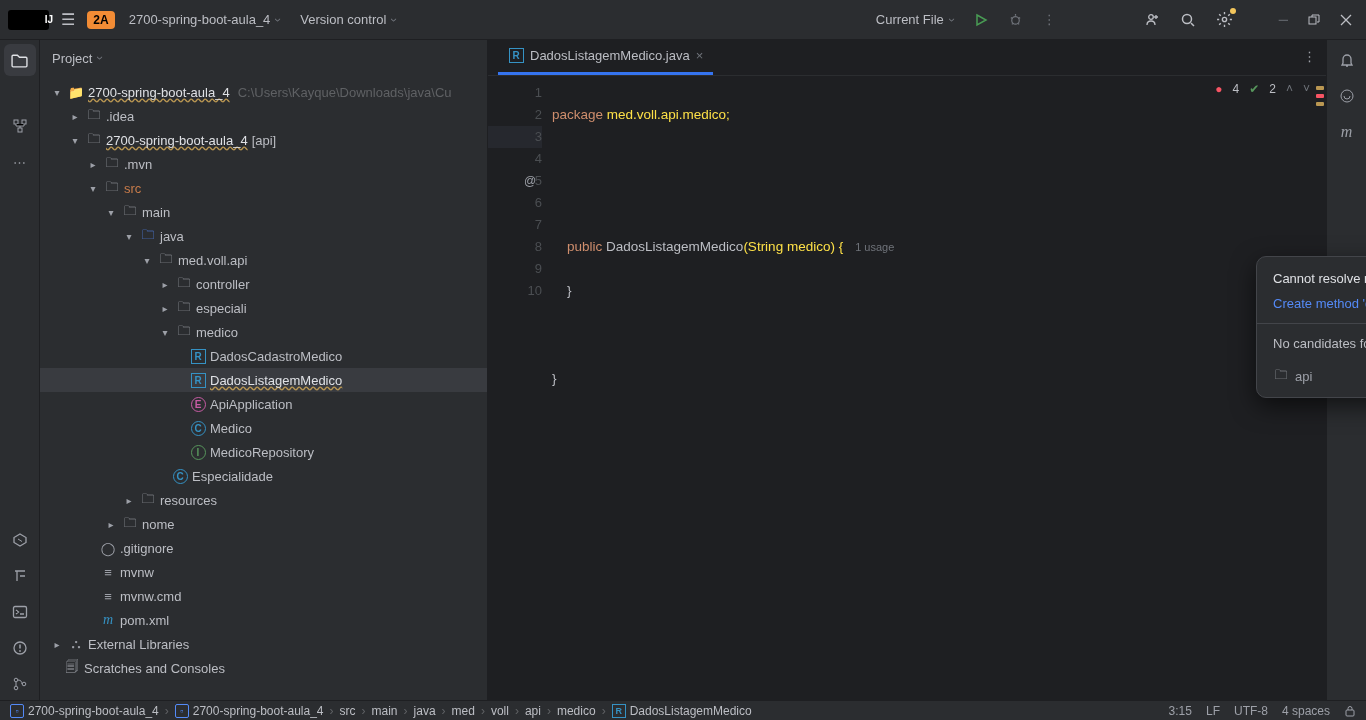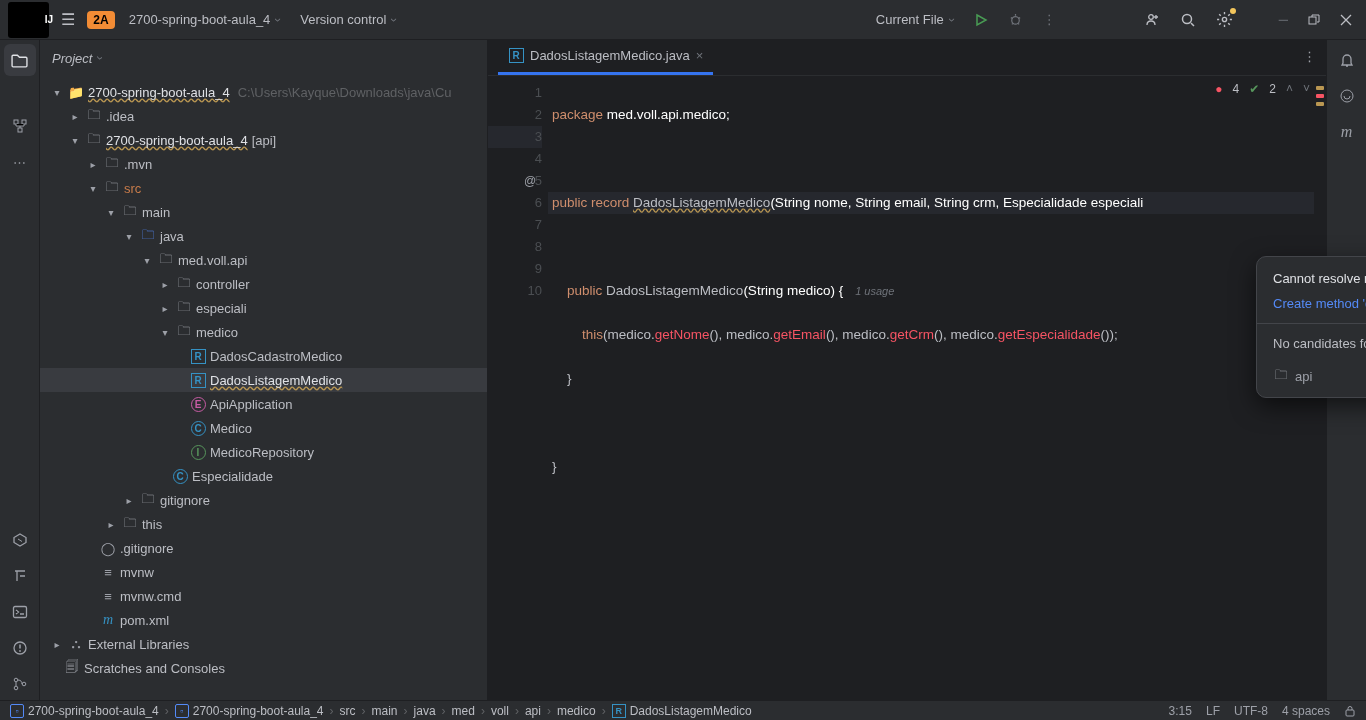--- a/index.html
+++ b/index.html
@@ -1,20 +1,20 @@
 <!DOCTYPE html>
 <html><head>
 <meta charset="utf-8">
 <style>
   * { box-sizing: border-box; margin: 0; padding: 0; font-family: "Segoe UI", Arial, sans-serif; }
   body { width: 1366px; height: 720px; background: #1e1f22; color: #bcbec4; overflow: hidden; font-size: 13px; }
 
   
   .titlebar { height: 40px; background: #2b2d30; display: flex; align-items: center; padding: 0 8px; gap: 8px; border-bottom: 1px solid #1e1f22; }
-  .titlebar .ij-logo { width: 20px; height: 36px; background: #000; border-radius: 3px; display:flex;align-items:center;justify-content:center;color:#fff;font-size:10px;font-weight:bold;padding-left:41px; }
+  .titlebar .ij-logo { width: 20px; height: 20px; background: #000; border-radius: 3px; display:flex;align-items:center;justify-content:center;color:#fff;font-size:10px;font-weight:bold;padding-left:41px; }
   .titlebar .burger { color:#bcbec4; font-size:16px; cursor:pointer; padding:4px; }
   .titlebar .proj-badge { background:#f28c35; color:#000; border-radius:4px; padding:2px 6px; font-weight:700; font-size:12px; }
   .titlebar .proj-name { padding:4px 6px; cursor:pointer; display:flex; align-items:center; gap:4px; }
   .titlebar .vcs { padding:4px 6px; cursor:pointer; display:flex; align-items:center; gap:4px; }
   .titlebar .spacer { flex:1; }
   .titlebar .runconf { display:flex; align-items:center; gap:4px; cursor:pointer; padding:4px 6px; }
   .titlebar .tb-icon { color:#6f737a; padding:6px; cursor:pointer; position:relative; }
   .titlebar .tb-icon.green { color:#5fad65; }
   .chev::after { content:"›"; display:inline-block; transform:rotate(90deg); font-size:12px; color:#6f737a; margin-left:2px; }
   .dot-badge { position:absolute; top:3px; right:3px; width:6px; height:6px; background:#f2c55c; border-radius:50%; }
@@ -23,21 +23,21 @@
   .workbench { display:flex; height: 660px; }
 
   
   .left-rail { width: 40px; background:#2b2d30; display:flex; flex-direction:column; align-items:center; padding-top:4px; gap:4px; border-right:1px solid #1e1f22; }
   .rail-btn { width:32px; height:32px; display:flex; align-items:center; justify-content:center; color:#9da0a8; cursor:pointer; border-radius:6px; }
   .rail-btn.active { background:#393b40; color:#dfe1e5; }
   .rail-spacer { flex:1; }
 
   
   .project-panel { width: 448px; background:#2b2d30; border-right:1px solid #1e1f22; display:flex; flex-direction:column; overflow:hidden; }
-  .project-header { height:36px; display:flex; align-items:center; padding:0 12px; gap:6px;font-style:italic; }
+  .project-header { height:36px; display:flex; align-items:center; padding:0 12px; gap:6px; }
   .project-header .title { font-size:13px; cursor:pointer; display:flex; align-items:center; gap:4px; }
   .project-header .hdr-spacer { flex:1; }
   .tree { padding:4px 0 8px 0; overflow:auto; flex:1; }
   .tree-row { height:24px; display:flex; align-items:center; gap:4px; white-space:nowrap; cursor:pointer; padding-right:8px; }
   .tree-row.selected { background:#393b40; }
   .tw { display:inline-flex; width:14px; justify-content:center; color:#9da0a8; font-size:10px; }
   .tw.exp::before { content:"▾"; }
   .tw.col::before { content:"▸"; }
   .ficon { width:16px; display:inline-flex; justify-content:center; }
   .ficon.folder { color:#9da0a8; }
@@ -71,24 +71,24 @@
 
   .code-wrap { flex:1; display:flex; position:relative; }
   .gutter { width:60px; background:#1e1f22; text-align:right; color:#4b4e52; font-family: "JetBrains Mono", Consolas, monospace; font-size:13px; padding:6px 6px 0 0; line-height:22px; }
   .gutter .gm { position:absolute; left:36px; color:#9da0a8; font-size:12px; }
   .gutter-line { position:relative; height:22px; }
   .gutter-line.hl { background:#26282e; }
   .code { flex:1; font-family:"JetBrains Mono", Consolas, monospace; font-size:13.5px; padding:6px 0 0 0; line-height:22px; white-space:pre; overflow:hidden; position:relative; }
   .code-line { height:22px; padding-left:4px; }
   .code-line.hl { background:#26282e; }
   .kw { color:#cf8e6d; }
-  .pkgtxt { color:#ffffff; }
+  .pkgtxt { color:#fde047; }
   .cls { color:#bcbec4; }
   .method-err { color:#f75464; }
-  .usage { color:#6f737a; font-size:11px; margin-left:12px;font-style:italic; }
+  .usage { color:#6f737a; font-size:11px; margin-left:12px; }
   .warn-uline { text-decoration: underline wavy #ba9752; text-decoration-skip-ink:none; }
 
   
   .inspections { position:absolute; top:6px; right:16px; display:flex; gap:10px; align-items:center; font-size:12px; color:#bcbec4; }
   .insp-err { color:#f75464; }
   .insp-warn { color:#57965c; }
   .insp-nav { color:#6f737a; cursor:pointer; }
 
   
   .err-margin { width:12px; background:#1e1f22; position:relative; }
@@ -335,26 +335,26 @@
       </div>
       <div class="tree-row" style="padding-left:132px">
         <span class="ficon class-c shape">
             <span class="clsbadge" style="border-color:#3592c4;color:#3592c4">C</span>
           </span>
           <span class="lbl dim">Especialidade</span>
       </div>
       <div class="tree-row" style="padding-left:82px">
         <span class="tw col"></span>
           <span class="ficon folder">🗀</span>
-          <span class="lbl dim">gitignore</span>
+          <span class="lbl dim">resources</span>
       </div>
       <div class="tree-row" style="padding-left:64px">
         <span class="tw col"></span>
           <span class="ficon folder">🗀</span>
-          <span class="lbl dim">this</span>
+          <span class="lbl dim">nome</span>
       </div>
       <div class="tree-row" style="padding-left:60px">
         <span class="ficon file">◯</span>
           <span class="lbl dim">.gitignore</span>
       </div>
       <div class="tree-row" style="padding-left:60px">
         <span class="ficon file">≡</span>
           <span class="lbl dim">mvnw</span>
       </div>
       <div class="tree-row" style="padding-left:60px">
@@ -398,24 +398,22 @@
         <div class="gutter-line">5<span class="gm">@</span></div>
         <div class="gutter-line">6</div>
         <div class="gutter-line">7</div>
         <div class="gutter-line">8</div>
         <div class="gutter-line">9</div>
         <div class="gutter-line">10</div>
       </div>
       <div class="code">
 <div class="code-line"><span class="kw">package</span><span class="pkgtxt"> med.voll.api.medico;</span></div>
 <div class="code-line"></div>
-<div class="code-line hl"><span class="kw">public record </span><span class="cls warn-uline">DadosListagemMedico</span><span class="pkgtxt">(String nome, String email, String crm, Especialidade especiali</span></div>
 <div class="code-line"></div>
 <div class="code-line">    <span class="kw">public </span><span style="color:#bcbec4">DadosListagemMedico</span><span class="pkgtxt">(String medico) {</span><span class="usage">1 usage</span></div>
-<div class="code-line">        <span class="kw">this</span><span>(medico.</span><span class="method-err">getNome</span><span>(), medico.</span><span class="method-err">getEmail</span><span>(), medico.</span><span class="method-err">getCrm</span><span>(), medico.</span><span class="method-err">getEspecialidade</span><span>());</span></div>
 <div class="code-line">    }</div>
 <div class="code-line"></div>
 <div class="code-line">}</div>
 <div class="code-line"></div>
       </div>
       <div class="err-margin">
         <div class="mark warn" style="top:10px"></div>
         <div class="mark err" style="top:18px"></div>
         <div class="mark warn" style="top:26px"></div>
       </div>

